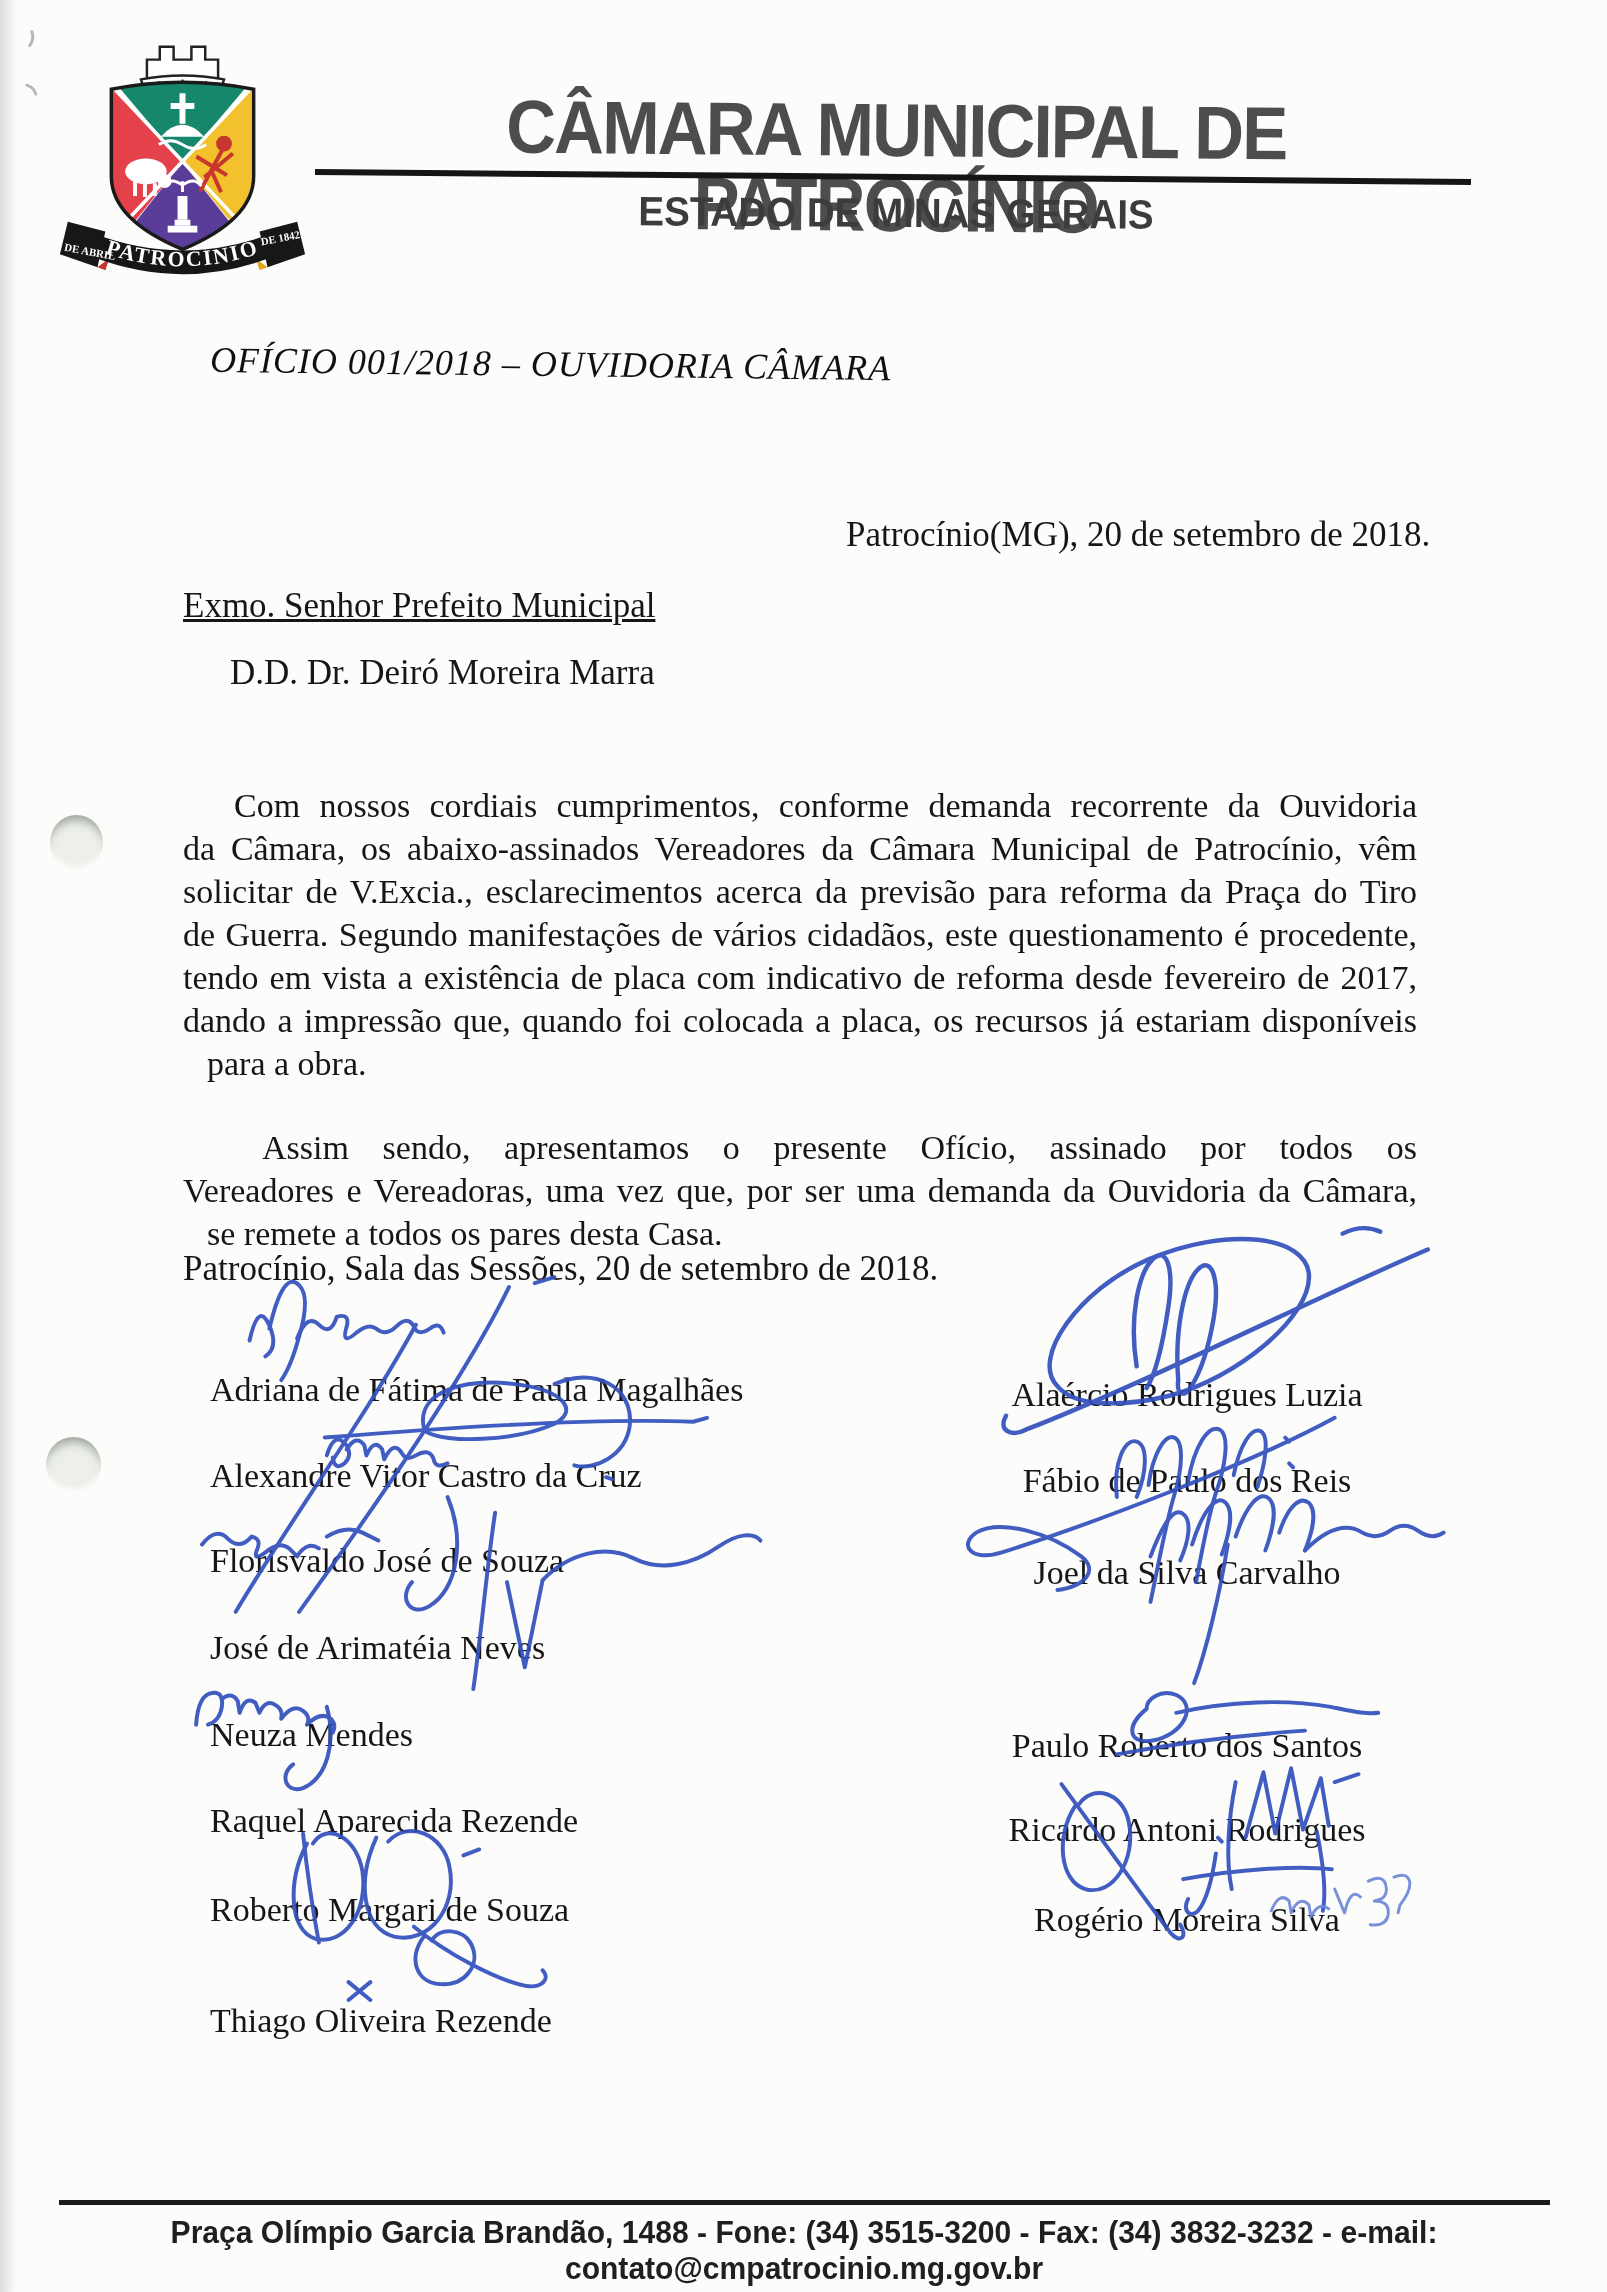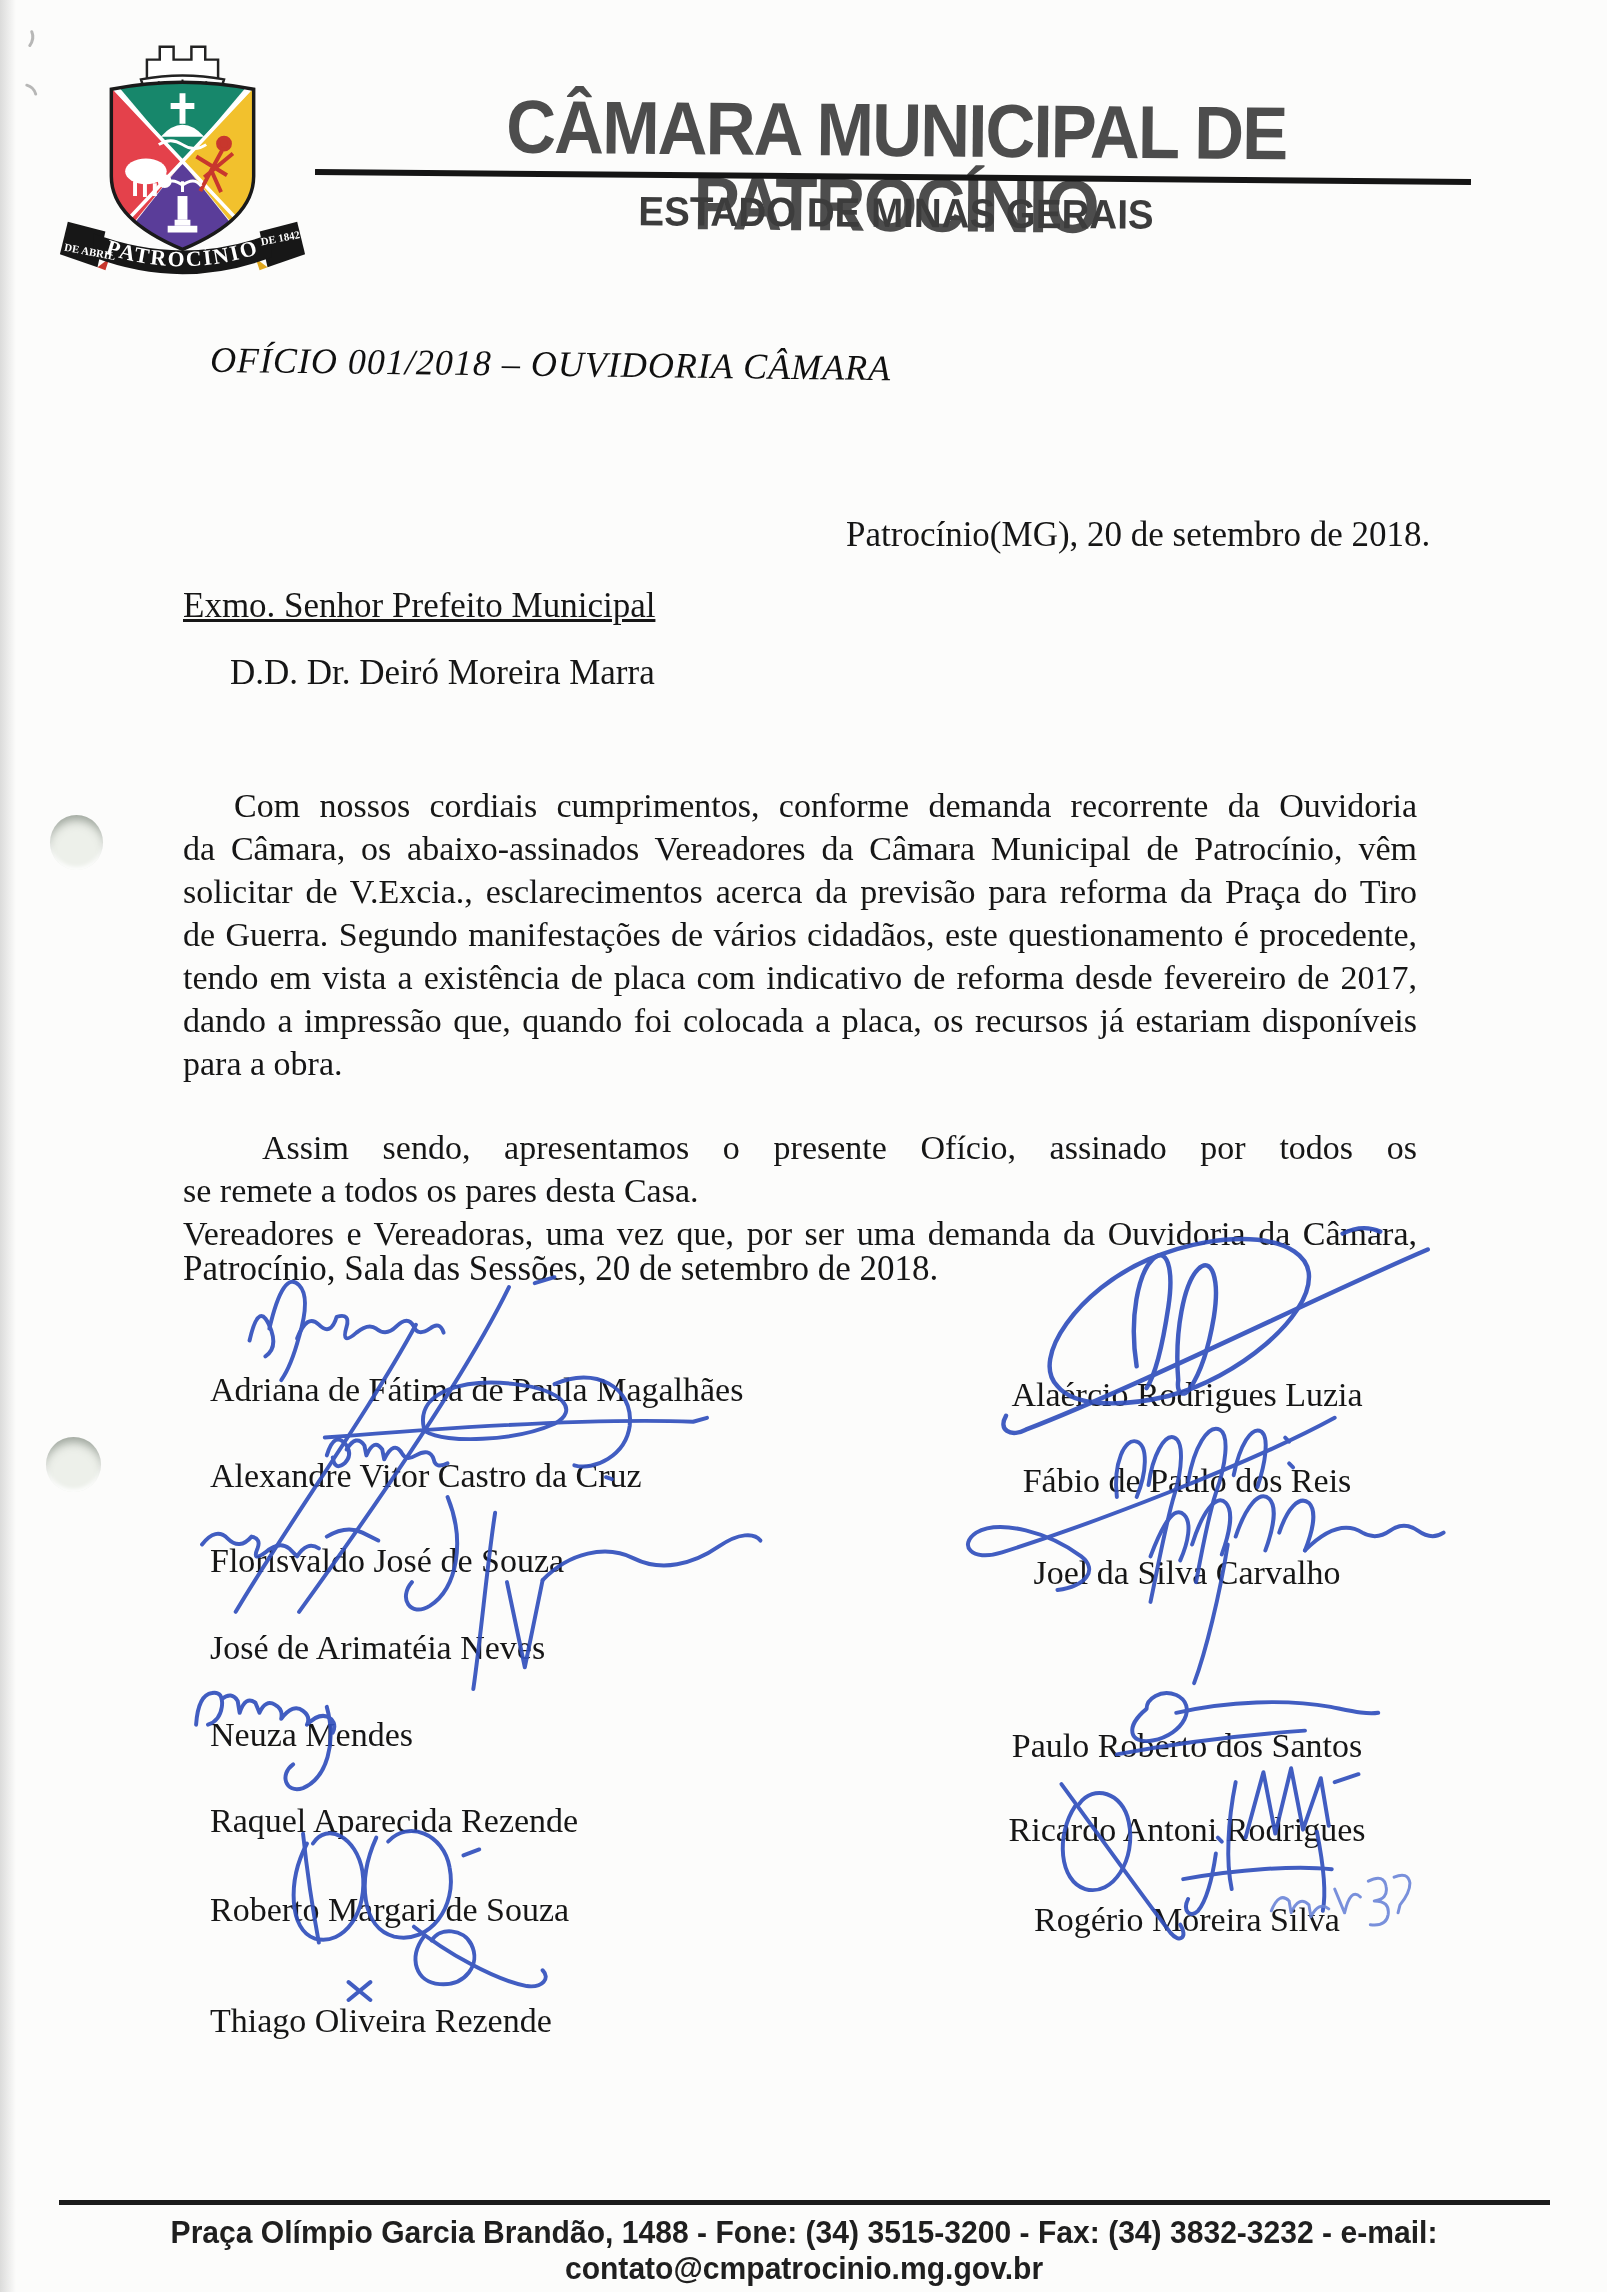--- a/index.html
+++ b/index.html
@@ -31,21 +31,21 @@
   .oficio{
     left:210px; top:343px; font-style:italic; font-size:36px;
     letter-spacing:1px; color:#101010; transform:rotate(.7deg);
   }
   .dateline{left:846px; top:515px; font-size:35px;}
   .addr1{left:183px; top:586px; font-size:35px;text-decoration:underline;}
   .addr2{left:183px; top:653px; font-size:35px;margin-left:47px;}
   .para{left:183px; width:1234px; font-size:34px; line-height:43px;}
   .p1{top:784px;} .p2{top:1094px;}
   .jline{text-align:justify; text-align-last:justify;}
-  .jline.last{text-align-last:left;}
+  .jline.last{text-align-last:left;margin-left:24px;}
   .ind1{text-indent:51px;} .ind2{text-indent:79px;margin-top:32px;}
   .placedate{left:183px; top:1249px; font-size:35px;}
   .name-l{left:210px; font-size:34px; white-space:nowrap;}
   .name-r{left:965px; width:444px; text-align:center; font-size:34px; white-space:nowrap;}
   
   .foot-rule{left:59px; top:2200px; width:1491px; height:5px; background:#1b1b1b;}
   .foot-text{
     left:30px; top:2215px; width:1548px; text-align:center;
     font-family:"Liberation Sans", sans-serif; font-weight:bold;
     font-size:31px; color:#1f1f1f; transform:scaleX(.97);
@@ -140,22 +140,22 @@
     <div class="jline">da Câmara, os abaixo-assinados Vereadores da Câmara Municipal de Patrocínio, vêm</div>
     <div class="jline">solicitar de V.Excia., esclarecimentos acerca da previsão para reforma da Praça do Tiro</div>
     <div class="jline">de Guerra. Segundo manifestações de vários cidadãos, este questionamento é procedente,</div>
     <div class="jline">tendo em vista a existência de placa com indicativo de reforma desde fevereiro de 2017,</div>
     <div class="jline">dando a impressão que, quando foi colocada a placa, os recursos já estariam disponíveis</div>
     <div class="jline last">para a obra.</div>
   </div>
 
   <div class="abs para p2">
     <div class="jline ind2">Assim sendo, apresentamos o presente Ofício, assinado por todos os</div>
+    <div class="jline">Vereadores e Vereadoras, uma vez que, por ser uma demanda da Ouvidoria da Câmara,</div>
     <div class="jline last">se remete a todos os pares desta Casa.</div>
-    <div class="jline">Vereadores e Vereadoras, uma vez que, por ser uma demanda da Ouvidoria da Câmara,</div>
   </div>
 
   <div class="abs placedate">Patrocínio, Sala das Sessões, 20 de setembro de 2018.</div>
 
   <div class="abs name-l" style="top:1371px">Adriana de Fátima de Paula Magalhães</div>
   <div class="abs name-l" style="top:1457px">Alexandre Vitor Castro da Cruz</div>
   <div class="abs name-l" style="top:1542px">Florisvaldo José de Souza</div>
   <div class="abs name-l" style="top:1629px">José de Arimatéia Neves</div>
   <div class="abs name-l" style="top:1716px">Neuza Mendes</div>
   <div class="abs name-l" style="top:1802px">Raquel Aparecida Rezende</div>

